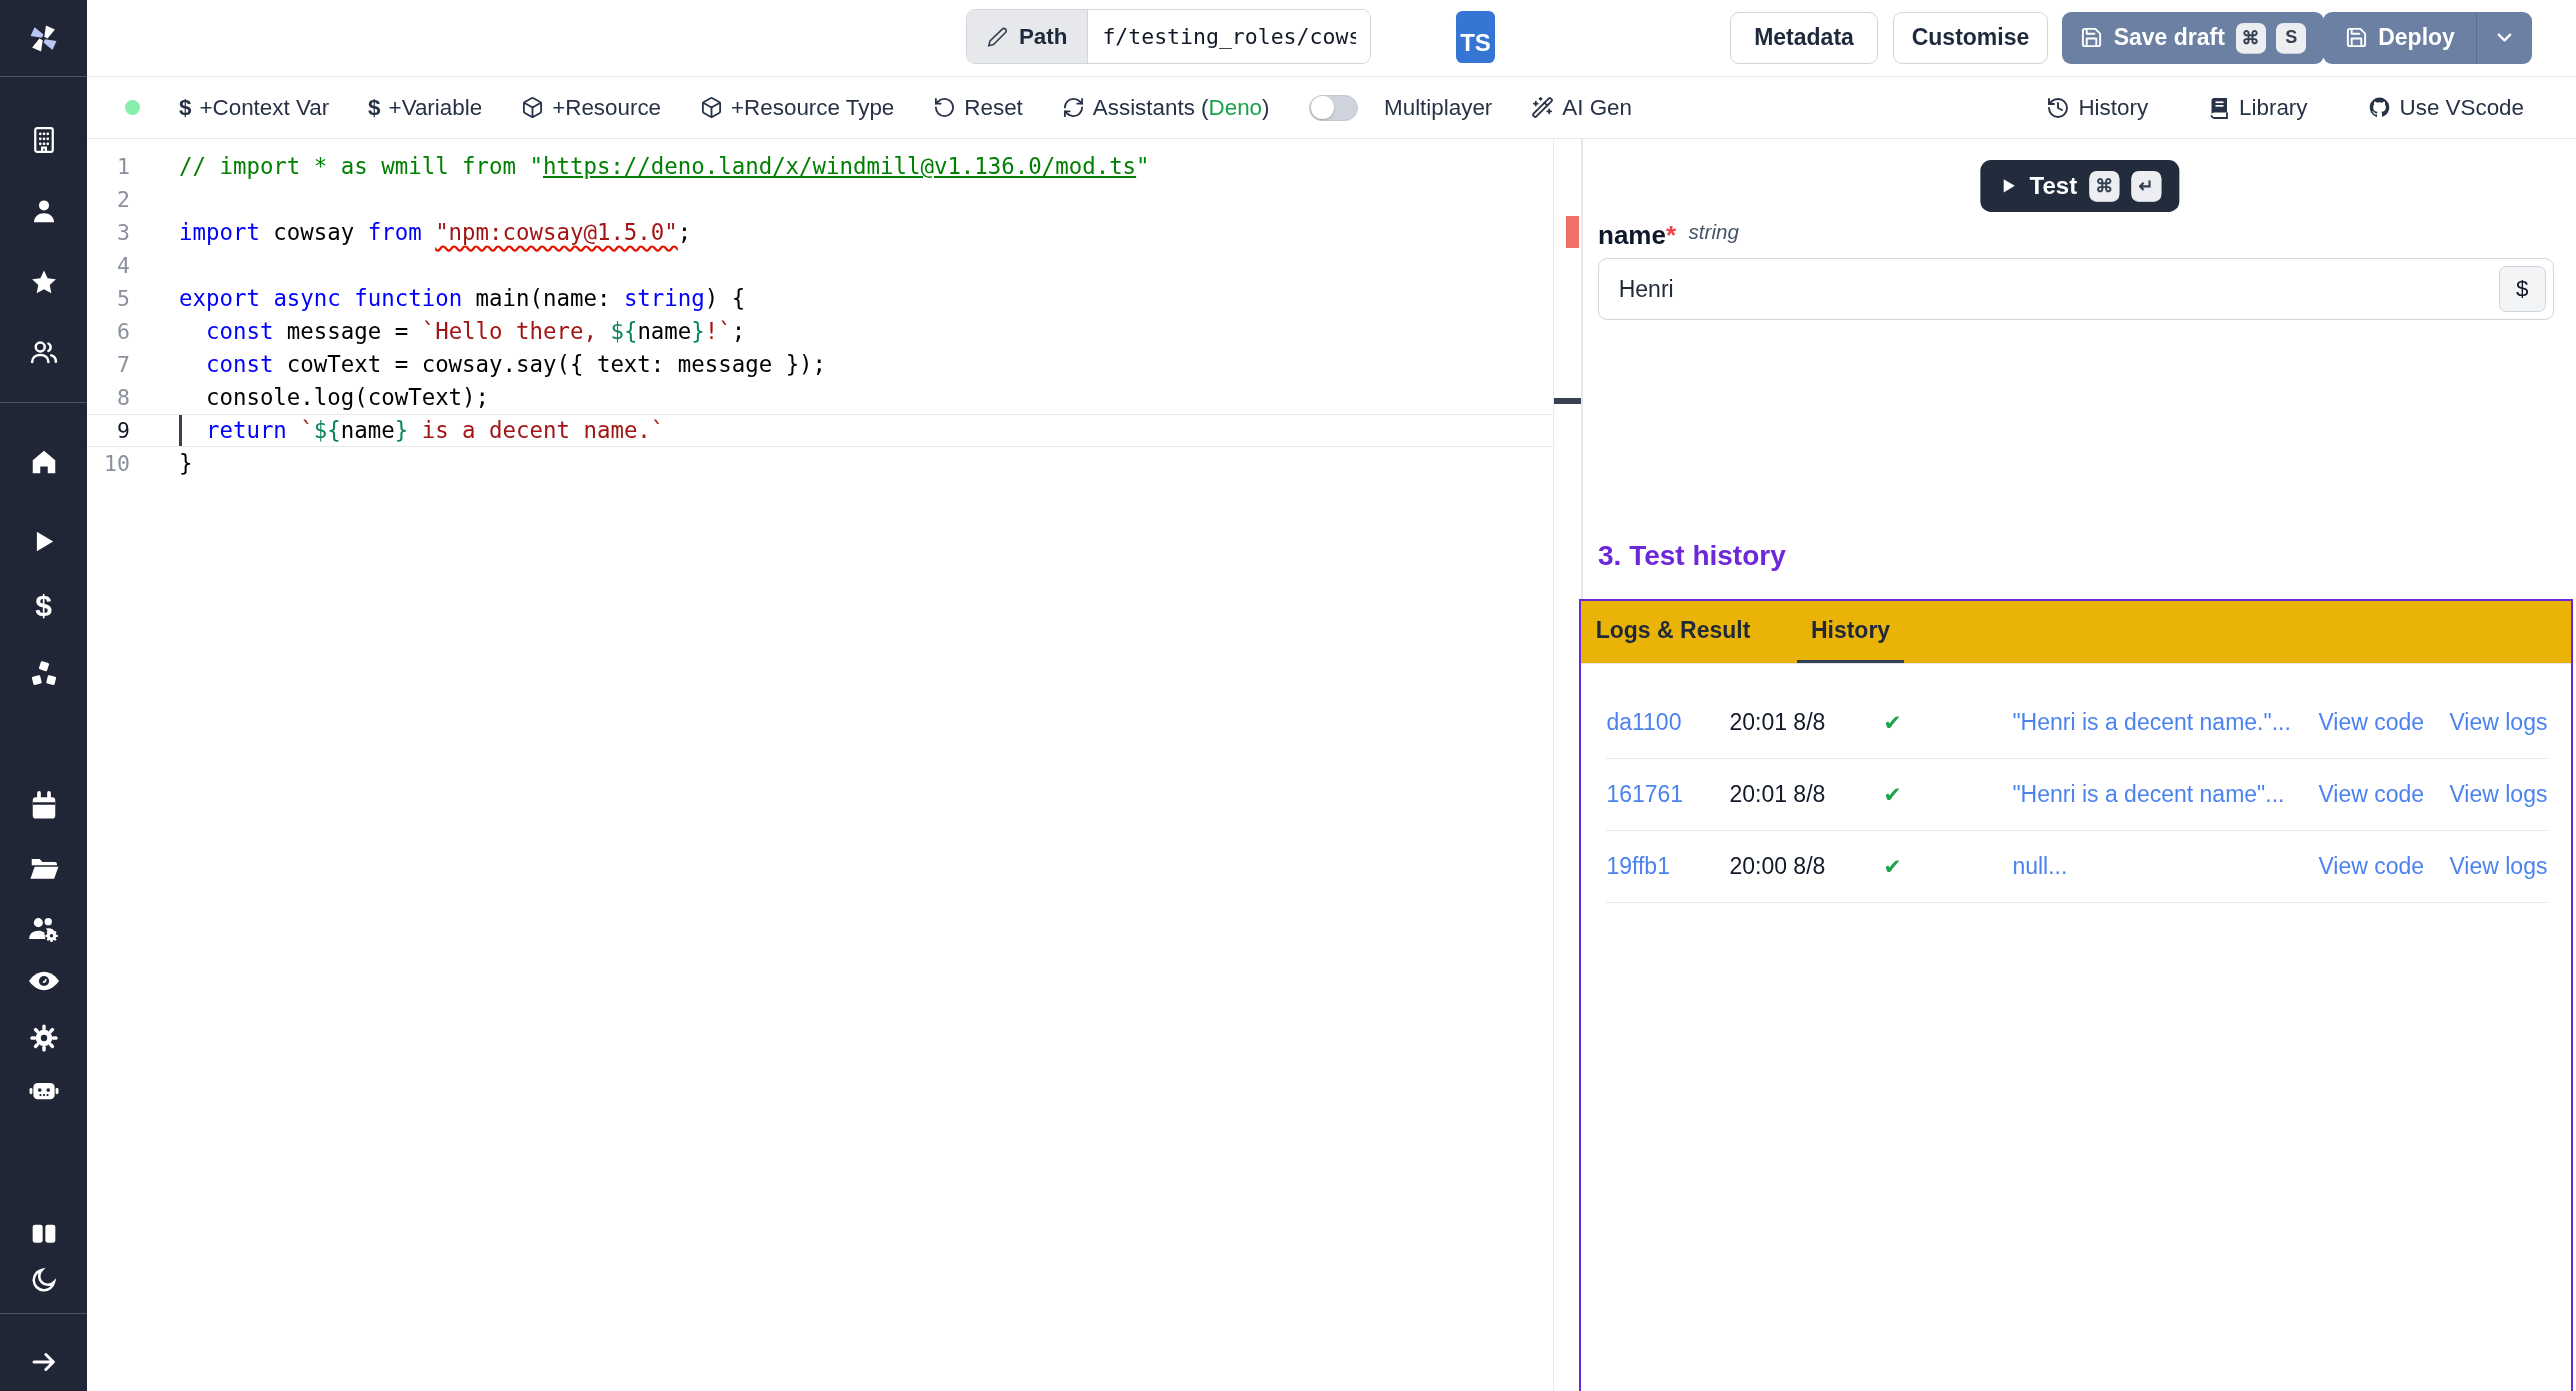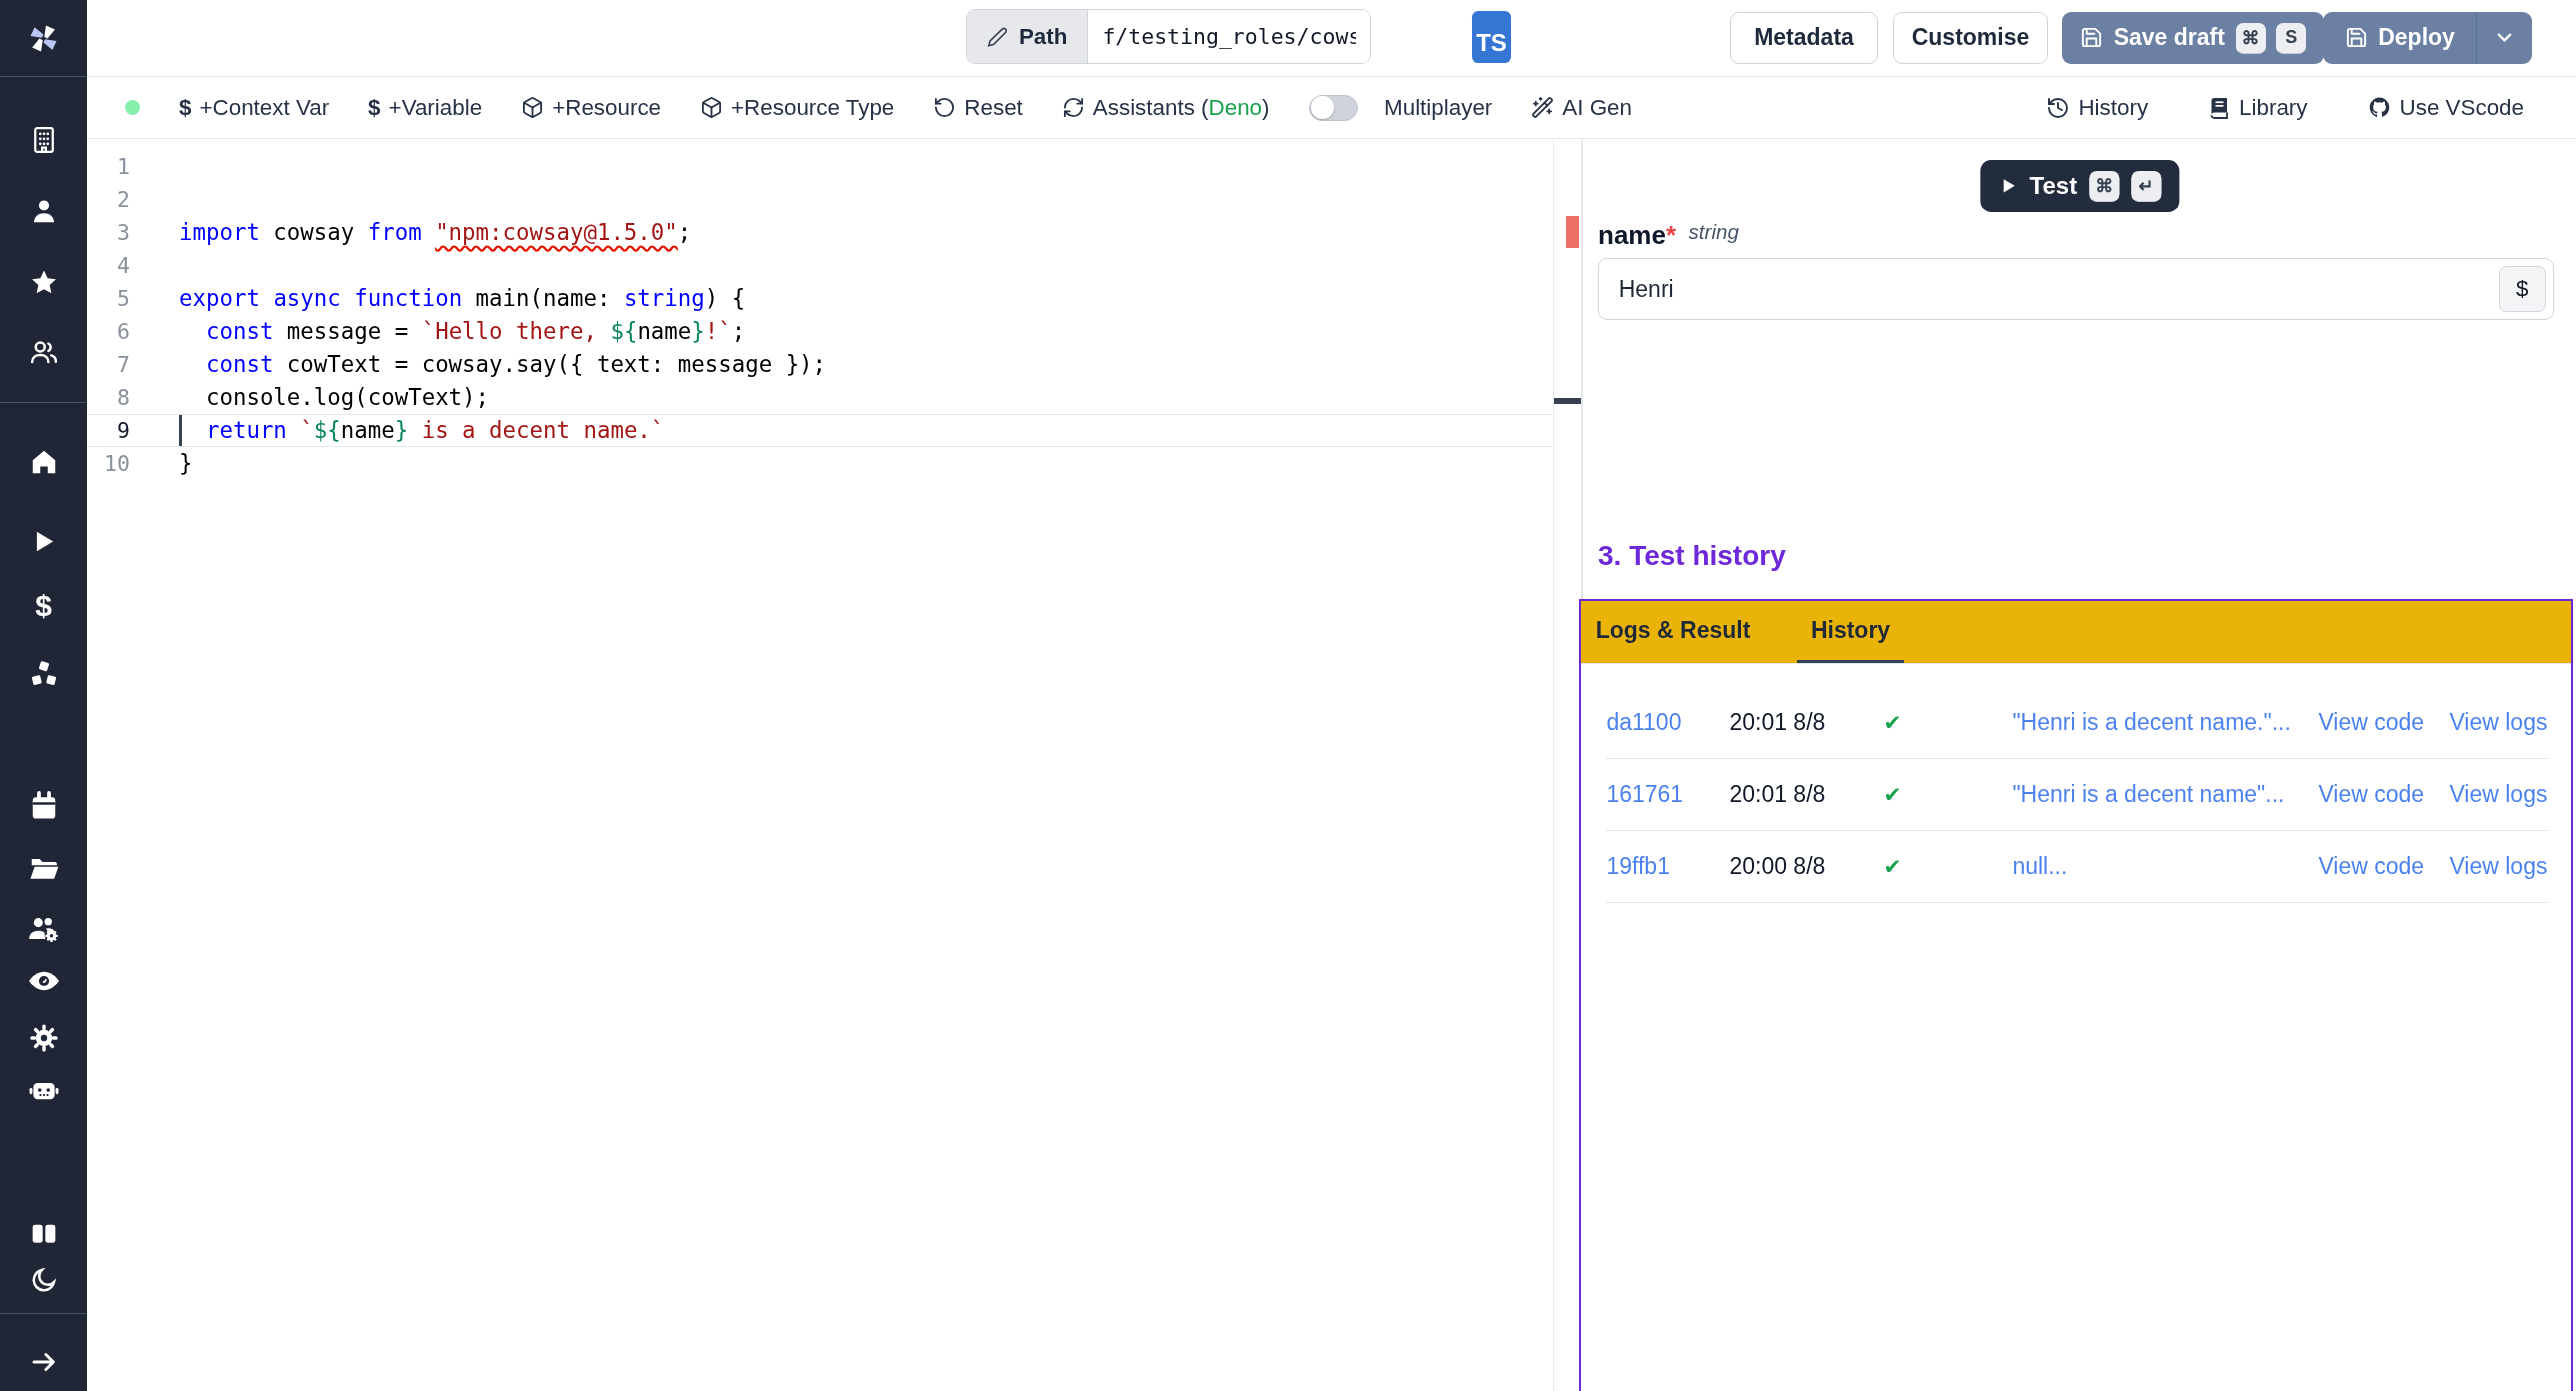--- a/index.html
+++ b/index.html
@@ -12,21 +12,21 @@
   .side-icon { position:absolute; left:0; width:87px; height:36px; display:flex; align-items:center; justify-content:center; cursor:pointer; }
   .side-divider { position:absolute; left:0; width:87px; border-top:0.9px solid #4b5364; }
   .dollar-glyph { color:#fff; font-size:30px; font-weight:bold; }
 
   
   .topbar { position:absolute; left:87px; top:0; width:2489px; height:77px; background:#fff; border-bottom:0.9px solid #e5e7eb; }
   .title-input { position:absolute; left:28px; top:9px; width:791px; height:57px; border:0.9px solid #d1d5db; border-radius:9px; font-size:25px; font-weight:700; color:#1e293b; padding:0 21.5px; font-family:"Liberation Sans",sans-serif; background:#fff; }
   .path-group { position:absolute; left:879px; top:9px; height:55px; display:flex; border:0.9px solid #d1d5db; border-radius:9px; overflow:hidden; }
   .path-chip { display:flex; align-items:center; gap:10.7px; background:#e6e8ec; padding:0 19.7px; font-size:22.4px; font-weight:700; color:#1e293b; border-right:0.9px solid #d1d5db; }
   .path-input { width:282px; border:none; outline:none; font-family:"DejaVu Sans Mono", monospace; font-size:21.5px; color:#111827; padding:0 14.3px; }
-  .ts-badge { position:absolute; left:1369px; top:10.7px; width:39px; height:52px; background:#3575d3; border-radius:6.3px; color:#fff; font-weight:800; font-size:24px; display:flex; align-items:flex-end; justify-content:center; padding-bottom:5.4px;margin-left:16px; }
+  .ts-badge { position:absolute; left:1369px; top:10.7px; width:39px; height:52px; background:#3575d3; border-radius:6.3px; color:#fff; font-weight:800; font-size:24px; display:flex; align-items:flex-end; justify-content:center; padding-bottom:5.4px; }
   .btn-plain { position:absolute; top:11.6px; height:52px; background:#fff; border:0.9px solid #d1d5db; border-radius:9px; font-size:23px; font-weight:600; color:#1e293b; display:flex; align-items:center; justify-content:center; cursor:pointer; }
   .btn-slate { position:absolute; top:11.6px; height:52px; background:#6b80a3; border:none; border-radius:9px; font-size:23px; font-weight:700; color:#fff; display:flex; align-items:center; gap:10.7px; padding:0 18px; cursor:pointer; }
   kbd.key { display:inline-flex; align-items:center; justify-content:center; min-width:30px; height:30px; background:#eceef1; border-radius:7.2px; color:#374151; font-size:18px; font-family:"Liberation Sans",sans-serif; box-shadow:0 0.9px 0 #c9ced6; padding:0 5.4px; }
   .deploy-split { position:absolute; top:11.6px; height:52px; background:#6b80a3; border-radius:9px; display:flex; align-items:stretch; cursor:pointer; }
   .deploy-main { display:flex; align-items:center; gap:10.7px; padding:0 21.5px; font-size:23px; font-weight:700; color:#fff; }
   .deploy-caret { display:flex; align-items:center; padding:0 16px; border-left:0.9px solid #596f92; }
 
   
   .toolbar { position:absolute; left:87px; top:77px; width:2489px; height:62px; background:#fff; border-bottom:0.9px solid #e5e7eb; display:flex; align-items:center; padding:0 52px 0 38px; }
   .tb-left { display:flex; align-items:center; gap:39px; }
@@ -363,21 +363,21 @@
       <svg class="ic" width="25" height="25" viewBox="0 0 24 24">
         <path fill="#273246" d="M12 2.5a9.5 9.5 0 0 0-3 18.5c.47.09.64-.2.64-.45v-1.8c-2.64.57-3.2-1.12-3.2-1.12-.43-1.1-1.05-1.39-1.05-1.39-.86-.59.07-.58.07-.58.95.07 1.45.98 1.45.98.85 1.45 2.23 1.03 2.77.79.09-.61.33-1.03.6-1.27-2.11-.24-4.33-1.05-4.33-4.7 0-1.04.37-1.88.98-2.55-.1-.24-.42-1.21.09-2.53 0 0 .8-.26 2.62.97a9.1 9.1 0 0 1 4.76 0c1.82-1.23 2.61-.97 2.61-.97.52 1.32.2 2.29.1 2.53.61.67.98 1.51.98 2.55 0 3.66-2.23 4.46-4.35 4.69.34.3.64.88.64 1.77v2.61c0 .25.17.55.65.45A9.5 9.5 0 0 0 12 2.5z"></path>
       </svg>
       <span>Use VScode</span>
     </div>
   </div>
 </div>
 
 <div class="editor">
   <div class="code-area" id="code-area">
-      <div class="code-line"><span class="ln">1</span></div>
+      <div class="code-line"><span class="ln">1</span><span class="lc"><span class="tok-c">// import * as wmill from "</span><span class="tok-cl">https://deno.land/x/windmill@v1.136.0/mod.ts</span><span class="tok-c">"</span></span></div>
       <div class="code-line"><span class="ln">2</span><span class="lc"></span></div>
       <div class="code-line"><span class="ln">3</span><span class="lc"><span class="tok-k">import</span><span class="tok-t"> cowsay </span><span class="tok-k">from</span><span class="tok-t"> </span><span class="tok-err">"npm:cowsay@1.5.0"</span><span class="tok-t">;</span></span></div>
       <div class="code-line"><span class="ln">4</span><span class="lc"></span></div>
       <div class="code-line"><span class="ln">5</span><span class="lc"><span class="tok-k">export</span><span class="tok-t"> </span><span class="tok-k">async</span><span class="tok-t"> </span><span class="tok-k">function</span><span class="tok-t"> main(name: </span><span class="tok-k">string</span><span class="tok-t">) {</span></span></div>
       <div class="code-line"><span class="ln">6</span><span class="lc"><span class="tok-t">  </span><span class="tok-k">const</span><span class="tok-t"> message = </span><span class="tok-s">`Hello there, </span><span class="tok-g">${</span><span class="tok-t">name</span><span class="tok-g">}</span><span class="tok-s">!`</span><span class="tok-t">;</span></span></div>
       <div class="code-line"><span class="ln">7</span><span class="lc"><span class="tok-t">  </span><span class="tok-k">const</span><span class="tok-t"> cowText = cowsay.say({ text: message });</span></span></div>
       <div class="code-line"><span class="ln">8</span><span class="lc"><span class="tok-t">  console.log(cowText);</span></span></div>
       <div class="code-line active"><span class="ln">9</span><span class="lc"><span class="tok-t">  </span><span class="tok-k">return</span><span class="tok-t"> </span><span class="tok-s">`</span><span class="tok-g">${</span><span class="tok-t">name</span><span class="tok-g">}</span><span class="tok-s"> is a decent name.`</span></span><span class="cursor"></span></div>
       <div class="code-line"><span class="ln">10</span><span class="lc"><span class="tok-t">}</span></span></div>
     </div>

